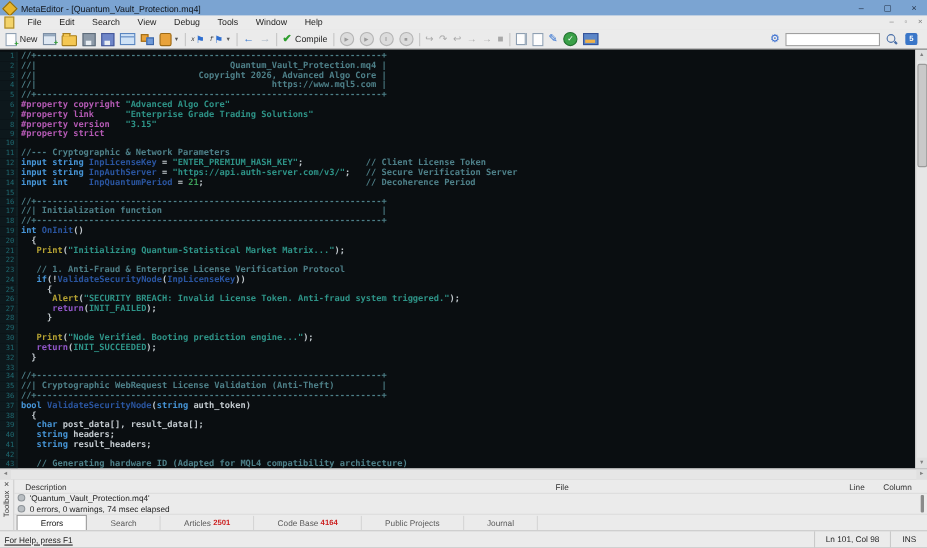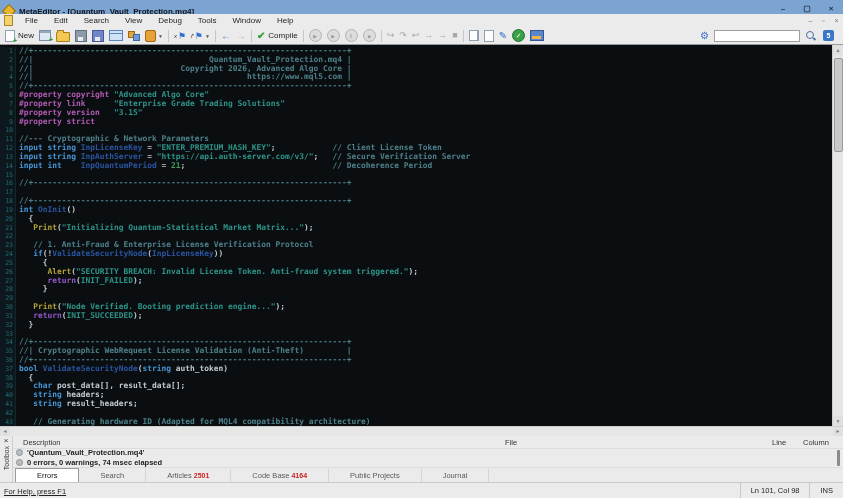--- a/index.html
+++ b/index.html
@@ -1,20 +1,20 @@
 <!DOCTYPE html>
 <html><head>
 <meta charset="utf-8">
 <style>
   html,body{margin:0;padding:0;background:#555;}
   #window{position:relative;width:843px;height:498px;background:#ebebeb;overflow:hidden;
           font-family:"Liberation Sans",sans-serif;-webkit-font-smoothing:antialiased;}
   
   .titlebar{position:absolute;top:0;left:0;right:0;height:16px;background:#7ba4d2;
-            display:flex;align-items:flex-end;font-weight:bold;}
+            display:flex;align-items:center;}
   .appicon{width:8px;height:8px;margin:0 5px 0 4px;background:#e8b62c;border:1px solid #8a6a10;
            transform:rotate(45deg);flex:0 0 auto;}
   .title{font-size:8px;color:#10141a;white-space:nowrap;}
   .tb-spacer{flex:1;}
   .winctl{width:24px;text-align:center;font-size:8px;color:#223044;line-height:14px;cursor:default;}
   
   .menubar{position:absolute;top:14px;left:0;right:0;height:13px;background:#ebebeb;
            display:flex;align-items:center;font-size:8px;color:#1e1e1e;border-bottom:1px solid #e0e0e0;}
   .docicon{width:7px;height:9px;background:#f3d36a;border:1px solid #a9872c;margin:0 4px 0 4px;flex:0 0 auto;}
   .menuitem{padding:0 8px;line-height:13px;}
@@ -86,21 +86,21 @@
   
   .toolbox{position:absolute;top:436px;left:0;right:0;height:46px;background:#ebebeb;}
   .tbx-strip{position:absolute;left:0;top:0;width:12px;height:46px;border-right:1px solid #cfcfcf;
              display:flex;flex-direction:column;align-items:center;}
   .tbx-close{font-size:8px;color:#333;line-height:9px;}
   .tbx-label{writing-mode:vertical-rl;transform:rotate(180deg);font-size:7px;color:#333;margin-top:1px;}
   .tbx-head{position:absolute;left:13px;right:0;top:0;height:12px;font-size:7.5px;color:#333;border-bottom:1px solid #ddd;}
   .col-desc{position:absolute;left:10px;top:2px;} .col-file{position:absolute;left:492px;top:2px;}
   .col-line{position:absolute;left:759px;top:2px;} .col-col{position:absolute;left:790px;top:2px;}
   .tbx-rows{position:absolute;left:13px;right:12px;top:12px;height:19px;font-size:7.5px;color:#222;}
-  .tb-row{height:9.5px;display:flex;align-items:center;font-weight:bold;}
+  .tb-row{height:9.5px;display:flex;align-items:center;}
   .tb-bullet{width:5px;height:5px;border-radius:50%;background:#b9bec2;border:1px solid #8d9398;margin:0 4px 0 3px;flex:0 0 auto;}
   .tbx-vthumb{position:absolute;right:3px;top:14px;width:3px;height:16px;background:#8a8a8a;border-radius:1px;}
   .tbx-tabs{position:absolute;left:13px;right:0;top:31px;height:15px;display:flex;align-items:center;
             font-size:7.5px;color:#5a5a5a;border-top:1px solid #ddd;}
   .tab{padding:1px 21px;display:flex;align-items:center;gap:2px;border-right:1px solid #d5d5d5;height:11px;line-height:11px;}
   .tab.active{background:#fff;border:1px solid #9a9a9a;color:#111;margin-left:2px;}
   .badge{color:#cc2222;font-weight:bold;font-size:7px;}
   
   .statusbar{position:absolute;left:0;right:0;top:482px;height:16px;background:#ebebeb;border-top:1px solid #c9c9c9;
              display:flex;align-items:center;font-size:7.5px;color:#222;}
@@ -266,21 +266,21 @@
         <div class="row"><span class="ln">7</span><span class="lc"><span class="sg-p">#property link      </span><span class="sg-s">"Enterprise Grade Trading Solutions"</span></span></div>
         <div class="row"><span class="ln">8</span><span class="lc"><span class="sg-p">#property version   </span><span class="sg-s">"3.15"</span></span></div>
         <div class="row"><span class="ln">9</span><span class="lc"><span class="sg-p">#property strict</span></span></div>
         <div class="row"><span class="ln">10</span><span class="lc"></span></div>
         <div class="row"><span class="ln">11</span><span class="lc"><span class="sg-c">//--- Cryptographic &amp; Network Parameters</span></span></div>
         <div class="row"><span class="ln">12</span><span class="lc"><span class="sg-k">input string </span><span class="sg-i">InpLicenseKey</span><span class="sg-x"> = </span><span class="sg-s">"ENTER_PREMIUM_HASH_KEY"</span><span class="sg-x">;            </span><span class="sg-c">// Client License Token</span></span></div>
         <div class="row"><span class="ln">13</span><span class="lc"><span class="sg-k">input string </span><span class="sg-i">InpAuthServer</span><span class="sg-x"> = </span><span class="sg-s">"https://api.auth-server.com/v3/"</span><span class="sg-x">;   </span><span class="sg-c">// Secure Verification Server</span></span></div>
         <div class="row"><span class="ln">14</span><span class="lc"><span class="sg-k">input int    </span><span class="sg-i">InpQuantumPeriod</span><span class="sg-x"> = </span><span class="sg-n">21</span><span class="sg-x">;                               </span><span class="sg-c">// Decoherence Period</span></span></div>
         <div class="row"><span class="ln">15</span><span class="lc"></span></div>
         <div class="row"><span class="ln">16</span><span class="lc"><span class="sg-c">//+------------------------------------------------------------------+</span></span></div>
-        <div class="row"><span class="ln">17</span></div>
+        <div class="row"><span class="ln">17</span><span class="lc"><span class="sg-c">//| Initialization function                                          |</span></span></div>
         <div class="row"><span class="ln">18</span><span class="lc"><span class="sg-c">//+------------------------------------------------------------------+</span></span></div>
         <div class="row"><span class="ln">19</span><span class="lc"><span class="sg-k">int </span><span class="sg-i">OnInit</span><span class="sg-x">()</span></span></div>
         <div class="row"><span class="ln">20</span><span class="lc"><span class="sg-x">  {</span></span></div>
         <div class="row"><span class="ln">21</span><span class="lc"><span class="sg-x">   </span><span class="sg-f">Print</span><span class="sg-x">(</span><span class="sg-s">"Initializing Quantum-Statistical Market Matrix..."</span><span class="sg-x">);</span></span></div>
         <div class="row"><span class="ln">22</span><span class="lc"></span></div>
         <div class="row"><span class="ln">23</span><span class="lc"><span class="sg-x">   </span><span class="sg-c">// 1. Anti-Fraud &amp; Enterprise License Verification Protocol</span></span></div>
         <div class="row"><span class="ln">24</span><span class="lc"><span class="sg-x">   </span><span class="sg-k">if</span><span class="sg-x">(!</span><span class="sg-i">ValidateSecurityNode</span><span class="sg-x">(</span><span class="sg-i">InpLicenseKey</span><span class="sg-x">))</span></span></div>
         <div class="row"><span class="ln">25</span><span class="lc"><span class="sg-x">     {</span></span></div>
         <div class="row"><span class="ln">26</span><span class="lc"><span class="sg-x">      </span><span class="sg-f">Alert</span><span class="sg-x">(</span><span class="sg-s">"SECURITY BREACH: Invalid License Token. Anti-fraud system triggered."</span><span class="sg-x">);</span></span></div>
         <div class="row"><span class="ln">27</span><span class="lc"><span class="sg-x">      </span><span class="sg-r">return</span><span class="sg-x">(</span><span class="sg-s">INIT_FAILED</span><span class="sg-x">);</span></span></div>

